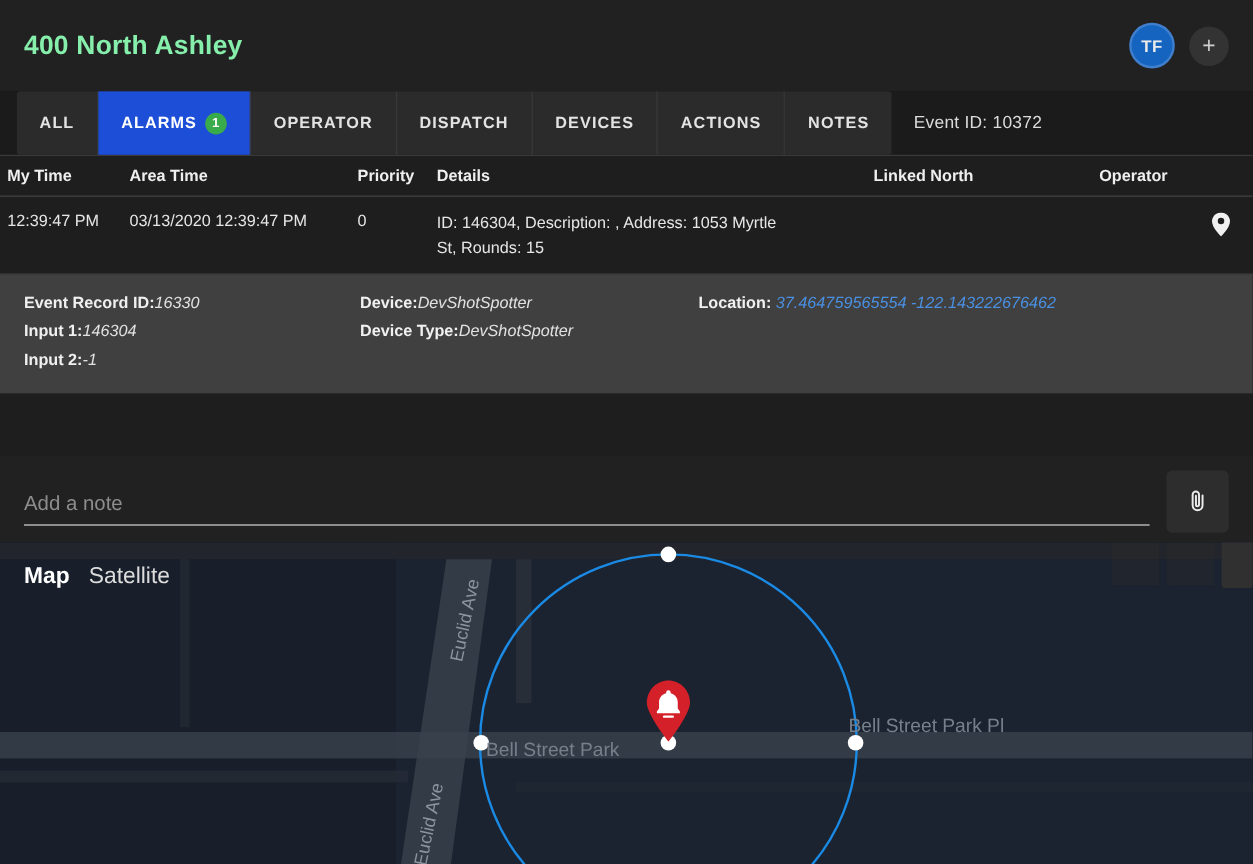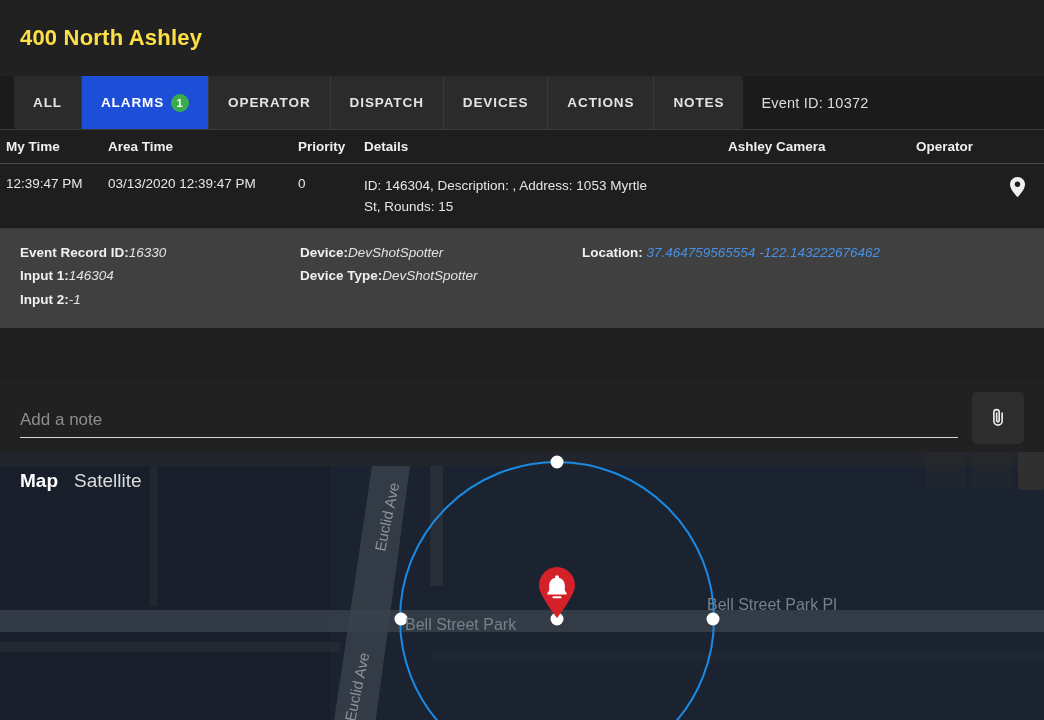--- a/index.html
+++ b/index.html
@@ -12,21 +12,21 @@
   #app { position: relative; width: 1044px; height: 720px; background: #1e1e1e; }
 
   
   .header {
     position: relative; height: 76px;
     background: #212121;
     display: flex; align-items: center;
     padding: 0 20px;
   }
   .header-title {
-    font-size: 22px; font-weight: bold; color: #fde047;
+    font-size: 22px; font-weight: bold; color: #86efac;
     letter-spacing: .2px;
   }
   .header-right {
     margin-left: auto; display: flex; align-items: center; gap: 12px;
   }
   .avatar {
     width: 38px; height: 38px; border-radius: 50%;
     background: #1565c0; border: 2px solid #3f7fce;
     display: flex; align-items: center; justify-content: center;
     color: #eaeaea; font-size: 14px; font-weight: bold; letter-spacing: .5px;
@@ -170,20 +170,28 @@
     transform: translate(-50%, -100%);
   }
 </style>
 </head>
 <body>
 
 <div id="app">
 
   <div class="header">
     <div class="header-title">400 North Ashley</div>
+    <div class="header-right">
+      <div class="avatar">
+        <span>TF</span>
+      </div>
+      <div class="add-btn">
+        <span>+</span>
+      </div>
+    </div>
   </div>
 
   <div class="tabbar">
     <div class="tabs">
       <div class="tab">
         <span>ALL</span>
       </div>
       <div class="tab active">
         <span>ALARMS</span>
         <span class="tab-badge">1</span>
@@ -205,21 +213,21 @@
       </div>
     </div>
     <div class="event-id">Event ID: 10372</div>
   </div>
 
   <div class="table-head">
     <div class="col-mytime">My Time</div>
     <div class="col-areatime">Area Time</div>
     <div class="col-priority">Priority</div>
     <div class="col-details">Details</div>
-    <div class="col-camera">Ashley Camera</div>
+    <div class="col-camera">Linked North</div>
     <div class="col-operator">Operator</div>
   </div>
 
   <div class="table-row">
     <div class="col-mytime">12:39:47 PM</div>
     <div class="col-areatime">03/13/2020 12:39:47 PM</div>
     <div class="col-priority">0</div>
     <div class="col-details">ID: 146304, Description: , Address: 1053 Myrtle St, Rounds: 15</div>
     <div class="col-camera"></div>
     <div class="col-operator"></div>

